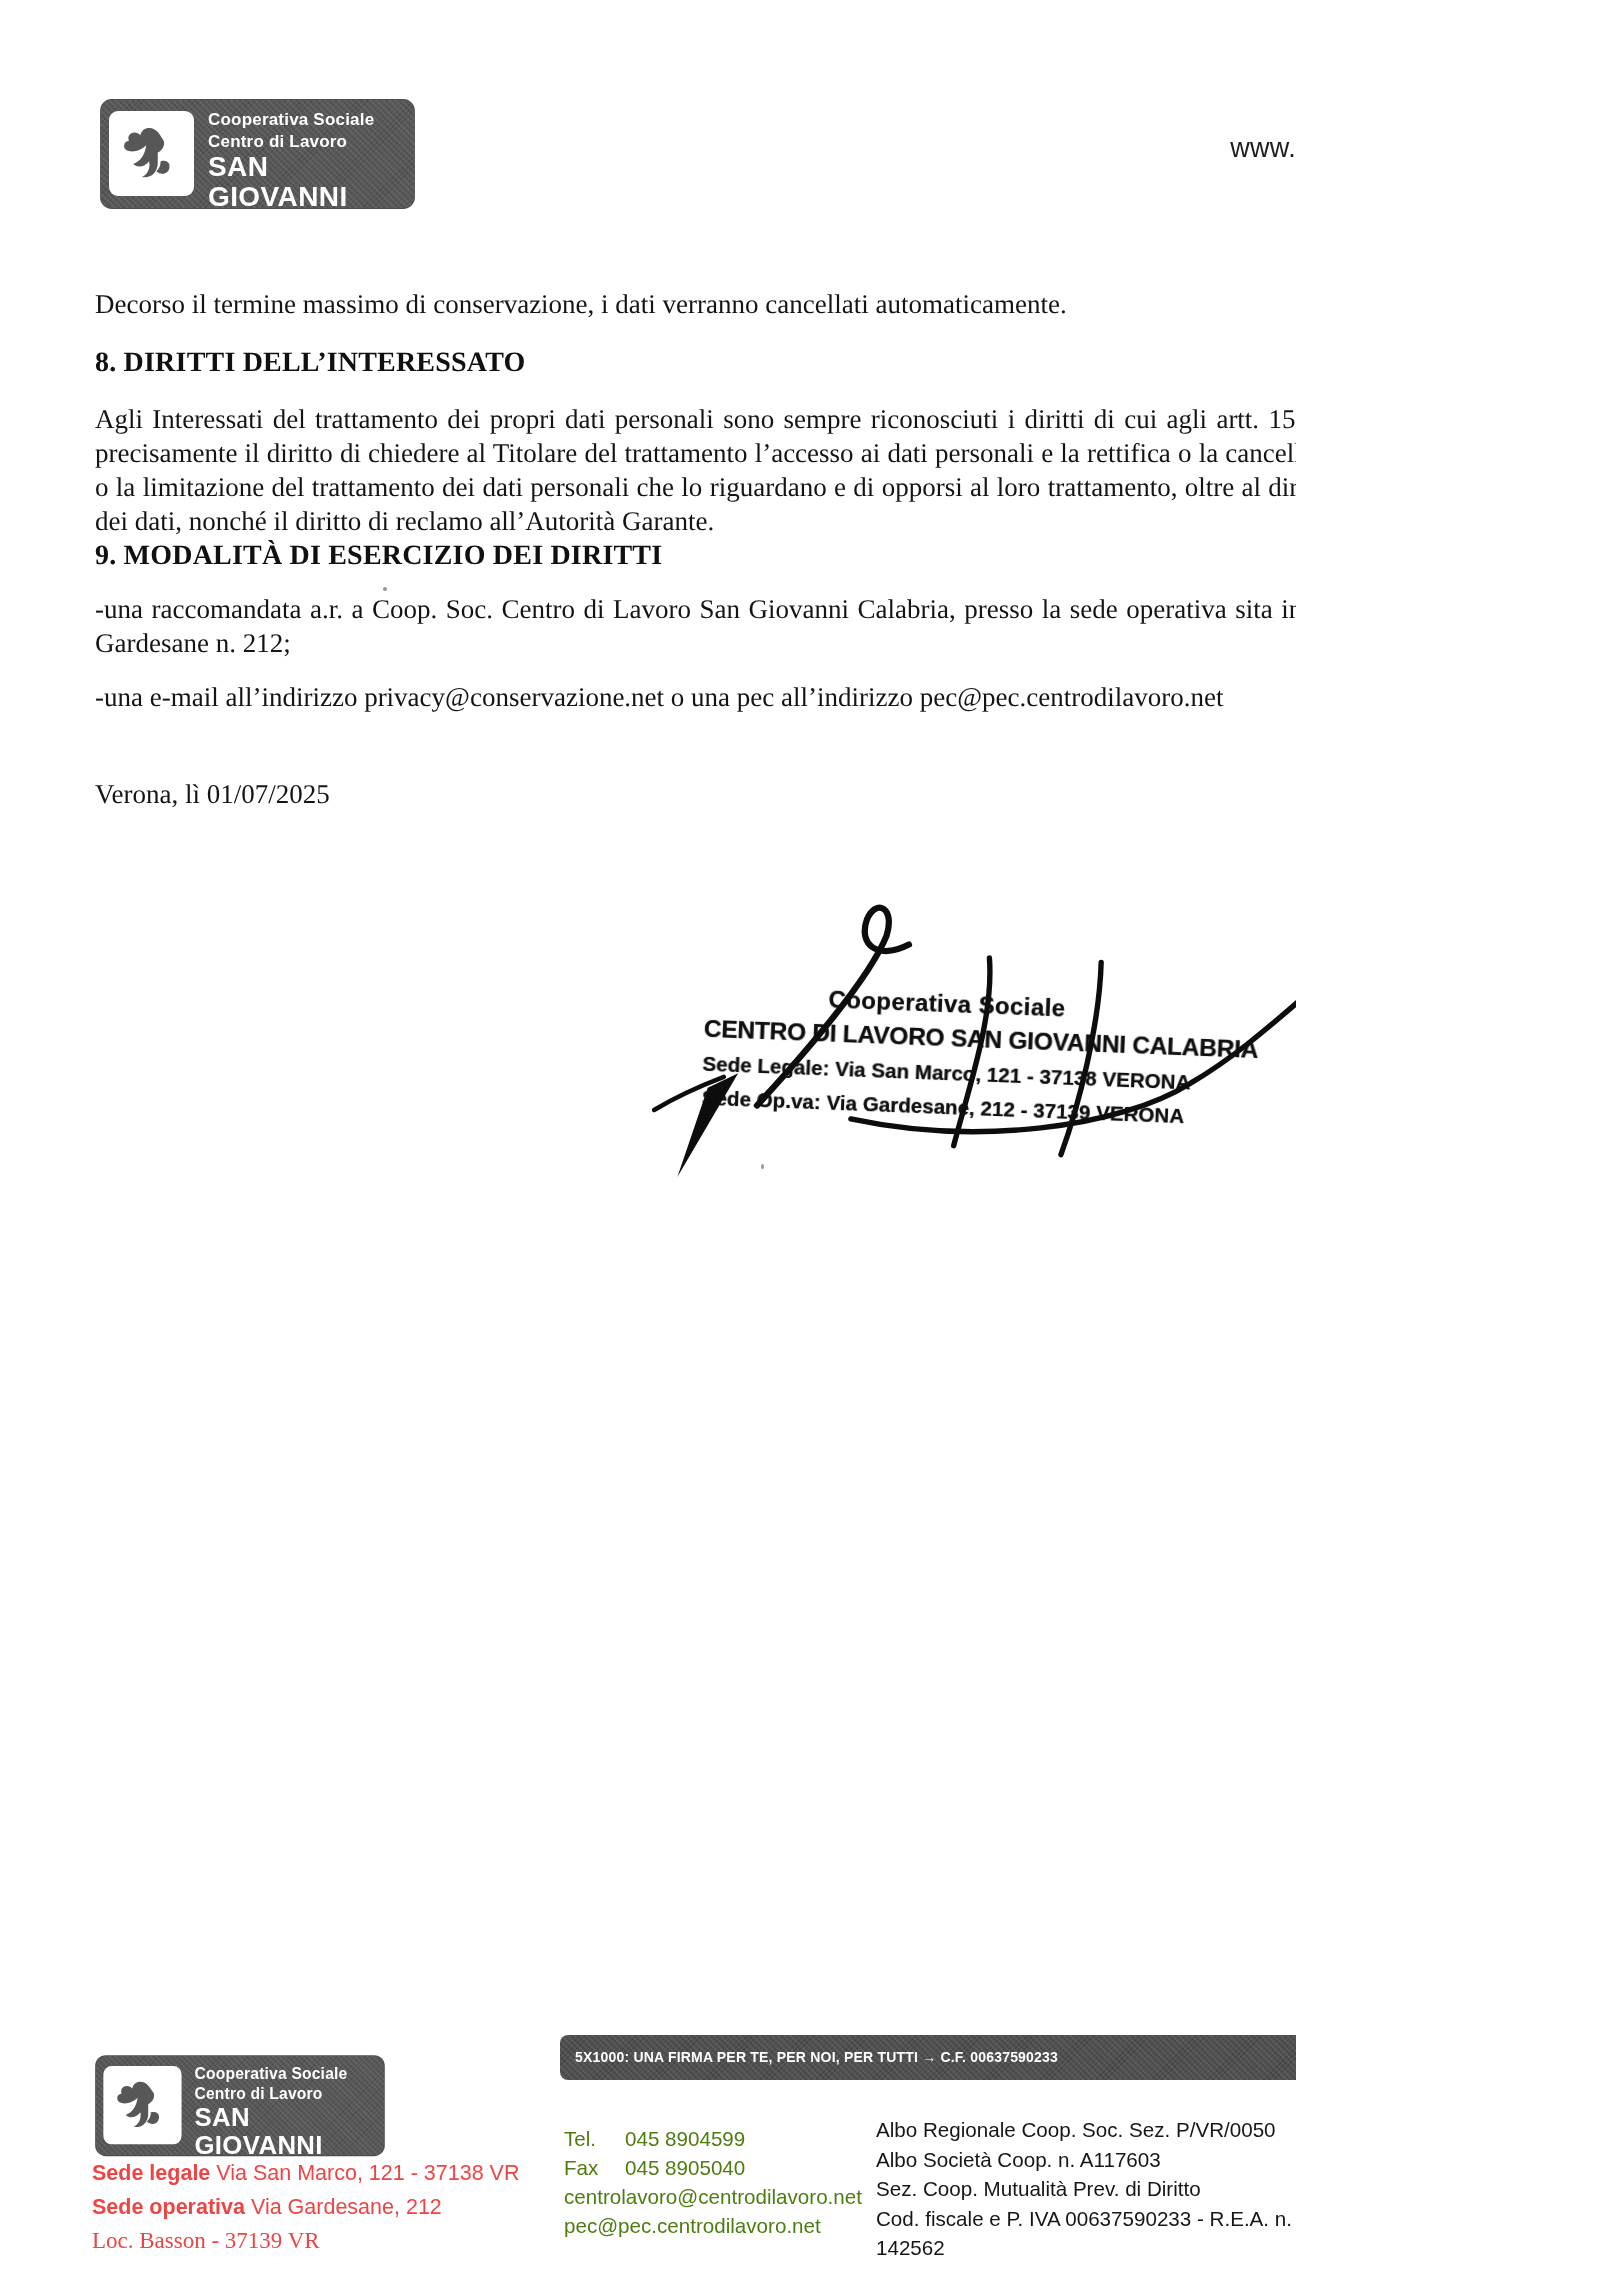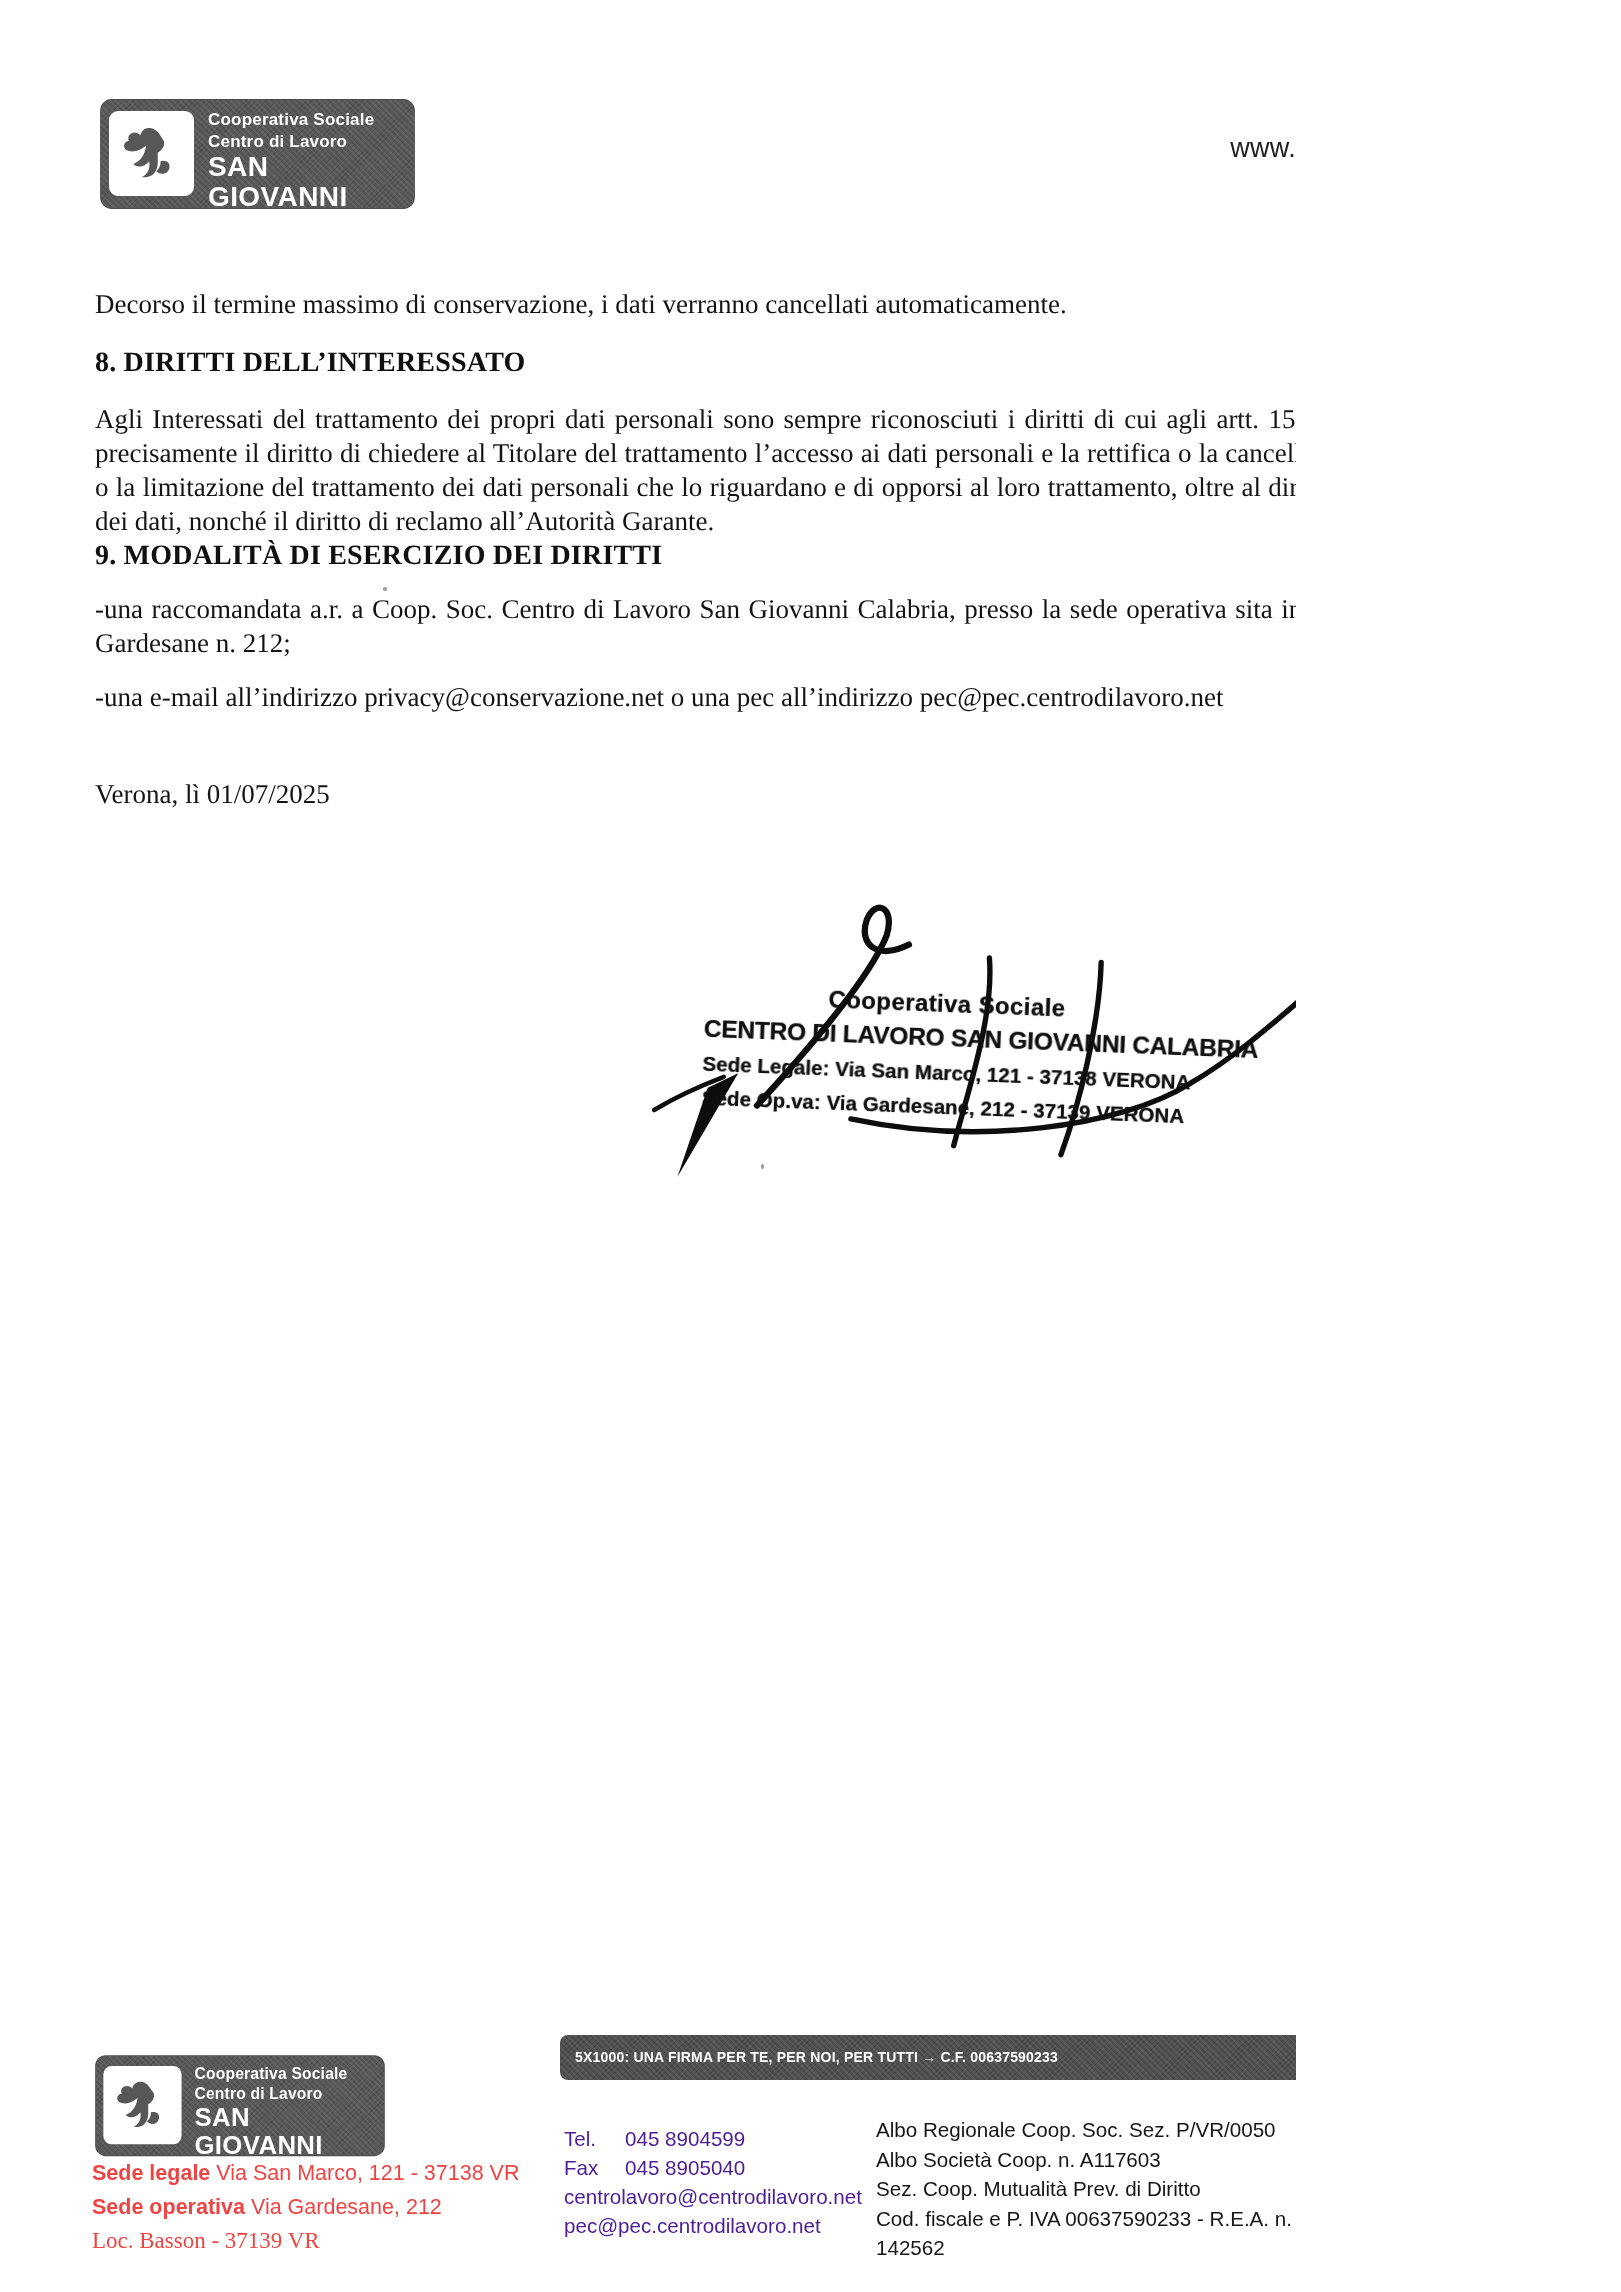--- a/index.html
+++ b/index.html
@@ -97,21 +97,21 @@
 
   .footer-address {
     position:absolute; left:92px; top:2156px;
     font-family:"Liberation Sans", sans-serif; font-size:21.5px; line-height:34px; color:#ef4444;
   }
   .footer-address .bold { font-weight:700; }
   .footer-address .serifline { font-family:"Liberation Serif", serif; font-size:23px; }
 
   .footer-contacts {
     position:absolute; left:564px; top:2124px;
-    font-family:"Liberation Sans", sans-serif; font-size:20.6px; line-height:29px; color:#4c1d95;
+    font-family:"Liberation Sans", sans-serif; font-size:20.6px; line-height:29px; color:#4d7c0f;
   }
   .footer-contacts .lbl { display:inline-block; width:61px; }
 
   .footer-registry {
     position:absolute; left:876px; top:2115px;
     font-family:"Liberation Sans", sans-serif; font-size:20.6px; line-height:29.6px; color:#161616;
   }
 
   .badge { position:absolute; }
   .badge-sqs   { left:1332px; top:2134px; }

